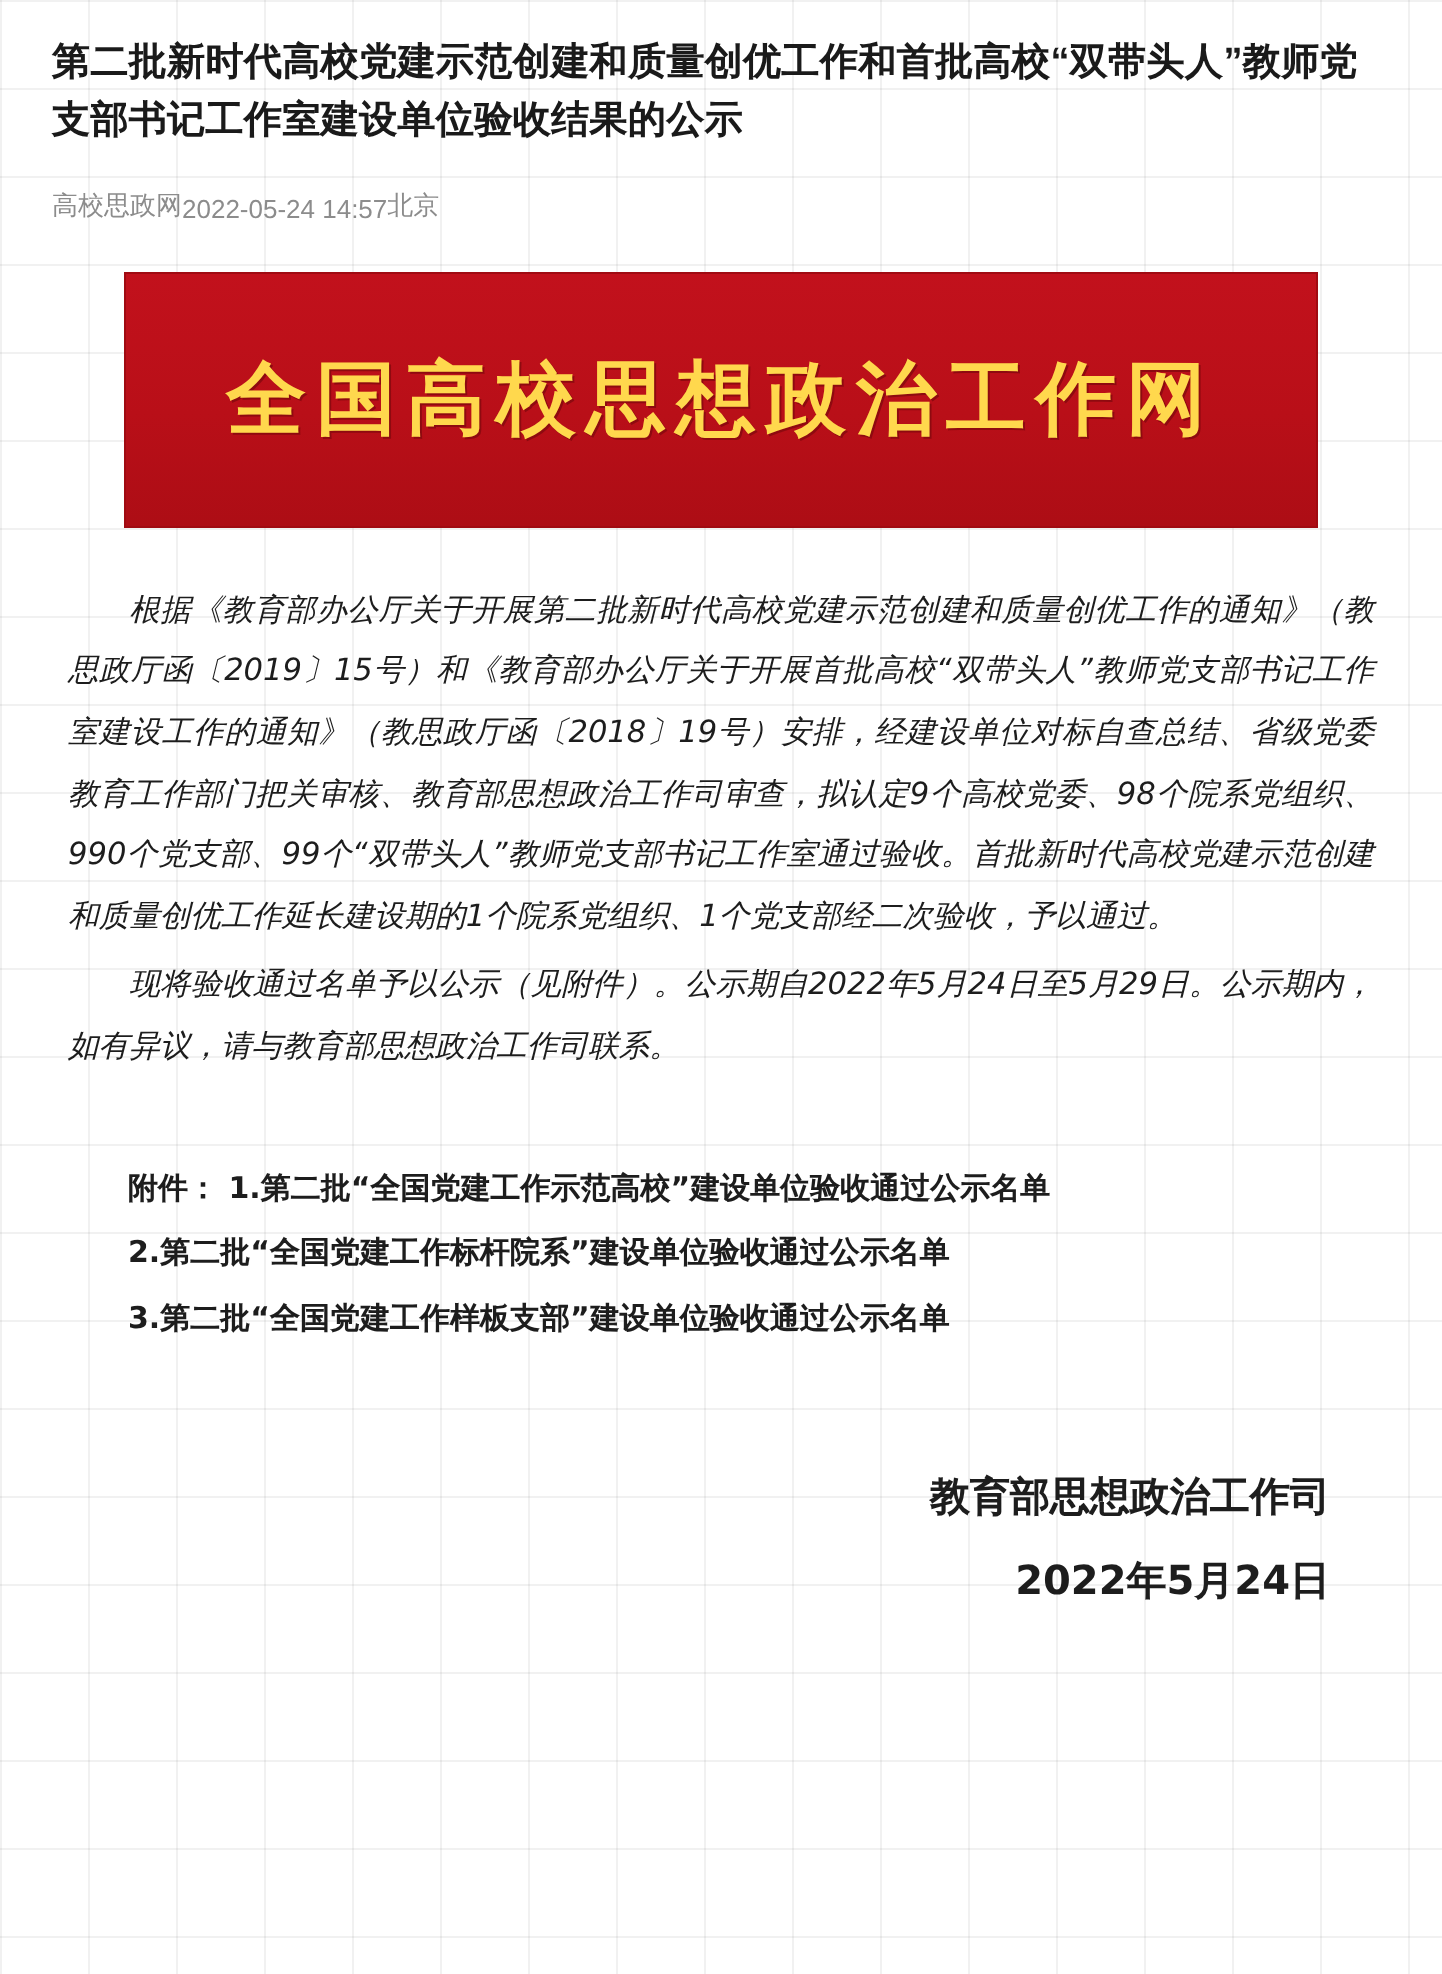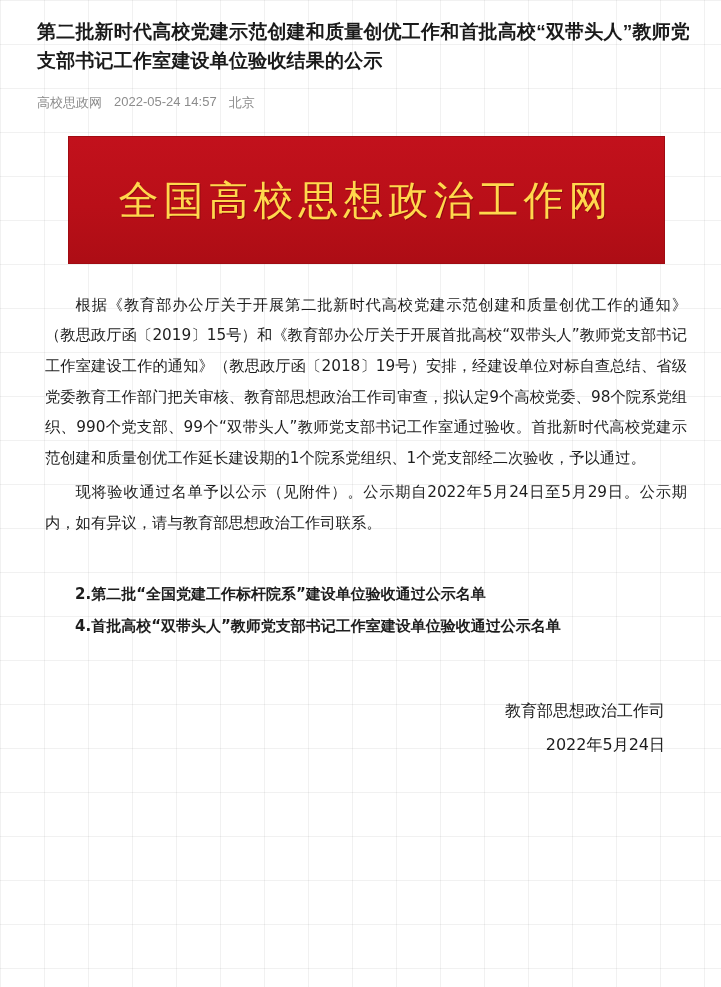--- a/index.html
+++ b/index.html
@@ -22,38 +22,38 @@
     background-image:
       linear-gradient(to right, rgba(0,0,0,0.055) 1px, transparent 1px),
       linear-gradient(to bottom, rgba(0,0,0,0.055) 1px, transparent 1px);
     background-size: 44px 44px;
     pointer-events: none;
     z-index: 0;
   }
   .page {
     position: relative;
     z-index: 1;
-    padding: 18px 26px 0 37px;
+    padding: 18px 26px 0 26px;
     box-sizing: border-box;
   }
   .article-title {
     font-size: 19px;
     font-weight: bold;
     line-height: 1.52;
     color: #1a1a1a;
     letter-spacing: 0.2px;
     margin: 0 0 18px 0;
   }
   .meta {
     font-size: 13px;
     color: #8c8c8c;
     margin-bottom: 24px;
     display: flex;
-    gap: 12px;
-    align-items: flex-start;
+    gap: 0;
+    align-items: flex-end;
   }
   .meta span { white-space: nowrap; }
 
   .banner-wrap {
     display: flex;
     justify-content: center;
     margin: 6px 0 26px 0;
   }
   .banner {
     width: 597px;
@@ -63,38 +63,39 @@
     border: 1px solid #a00b12;
     display: flex;
     flex-direction: column;
     align-items: center;
     justify-content: center;
     box-sizing: border-box;
   }
   .banner-cn {
     color: #ffd84d;
     font-size: 40px;
-    font-weight: normal;
+    font-weight: bold;
     letter-spacing: 5px;
     font-family: "DejaVu Sans", "Liberation Sans", sans-serif;
     text-shadow: 1px 1px 0 #8e0a10;
     line-height: 1.1;
     margin-bottom: 0;
     white-space: nowrap;
   }
   .banner-en {
     color: #ffe98a;
     font-size: 16.5px;
     font-weight: bold;
     letter-spacing: 0.3px;
     white-space: nowrap;
   }
 
   .body-text {
     padding: 0 8px;
+    font-style: italic;
   }
   .body-text p {
     font-size: 15.3px;
     line-height: 2.0;
     color: #1d1d1d;
     margin: 0 0 4px 0;
     text-align: justify;
     text-justify: inter-ideograph;
     text-indent: 2em;
     font-family: "DejaVu Sans", "Liberation Sans", sans-serif;
@@ -114,25 +115,26 @@
   }
   .attach-block p.first {
     font-weight: bold;
   }
   .sign {
     margin-top: 52px;
     padding: 0 30px 0 8px;
     text-align: right;
   }
   .sign p {
-    font-size: 16px;
+    font-size: 20px;
     line-height: 2.1;
     margin: 0;
     color: #1d1d1d;
     font-family: "DejaVu Sans", "Liberation Sans", sans-serif;
+    font-weight: bold;
   }
 </style>
 </head>
 <body>
 
 <div class="grid-bg"></div>
 
 <div class="page">
 
   <h1 class="article-title">第二批新时代高校党建示范创建和质量创优工作和首批高校“双带头人”教师党支部书记工作室建设单位验收结果的公示</h1>
@@ -148,22 +150,23 @@
       <div class="banner-cn">全国高校思想政治工作网</div>
     </div>
   </div>
 
   <div class="body-text">
     <p>根据《教育部办公厅关于开展第二批新时代高校党建示范创建和质量创优工作的通知》（教思政厅函〔2019〕15号）和《教育部办公厅关于开展首批高校“双带头人”教师党支部书记工作室建设工作的通知》（教思政厅函〔2018〕19号）安排，经建设单位对标自查总结、省级党委教育工作部门把关审核、教育部思想政治工作司审查，拟认定9个高校党委、98个院系党组织、990个党支部、99个“双带头人”教师党支部书记工作室通过验收。首批新时代高校党建示范创建和质量创优工作延长建设期的1个院系党组织、1个党支部经二次验收，予以通过。</p>
     <p>现将验收通过名单予以公示（见附件）。公示期自2022年5月24日至5月29日。公示期内，如有异议，请与教育部思想政治工作司联系。</p>
   </div>
 
   <div class="attach-block">
+    <p class="first">附件： 1.第二批“全国党建工作示范高校”建设单位验收通过公示名单</p>
     <p>2.第二批“全国党建工作标杆院系”建设单位验收通过公示名单</p>
-    <p>4.首批高校“双带头人”教师党支部书记工作室建设单位验收通过公示名单</p>
+    <p>3.第二批“全国党建工作样板支部”建设单位验收通过公示名单</p>
   </div>
 
   <div class="sign">
     <p>教育部思想政治工作司</p>
     <p>2022年5月24日</p>
   </div>
 
 </div>
 
 </body></html>

